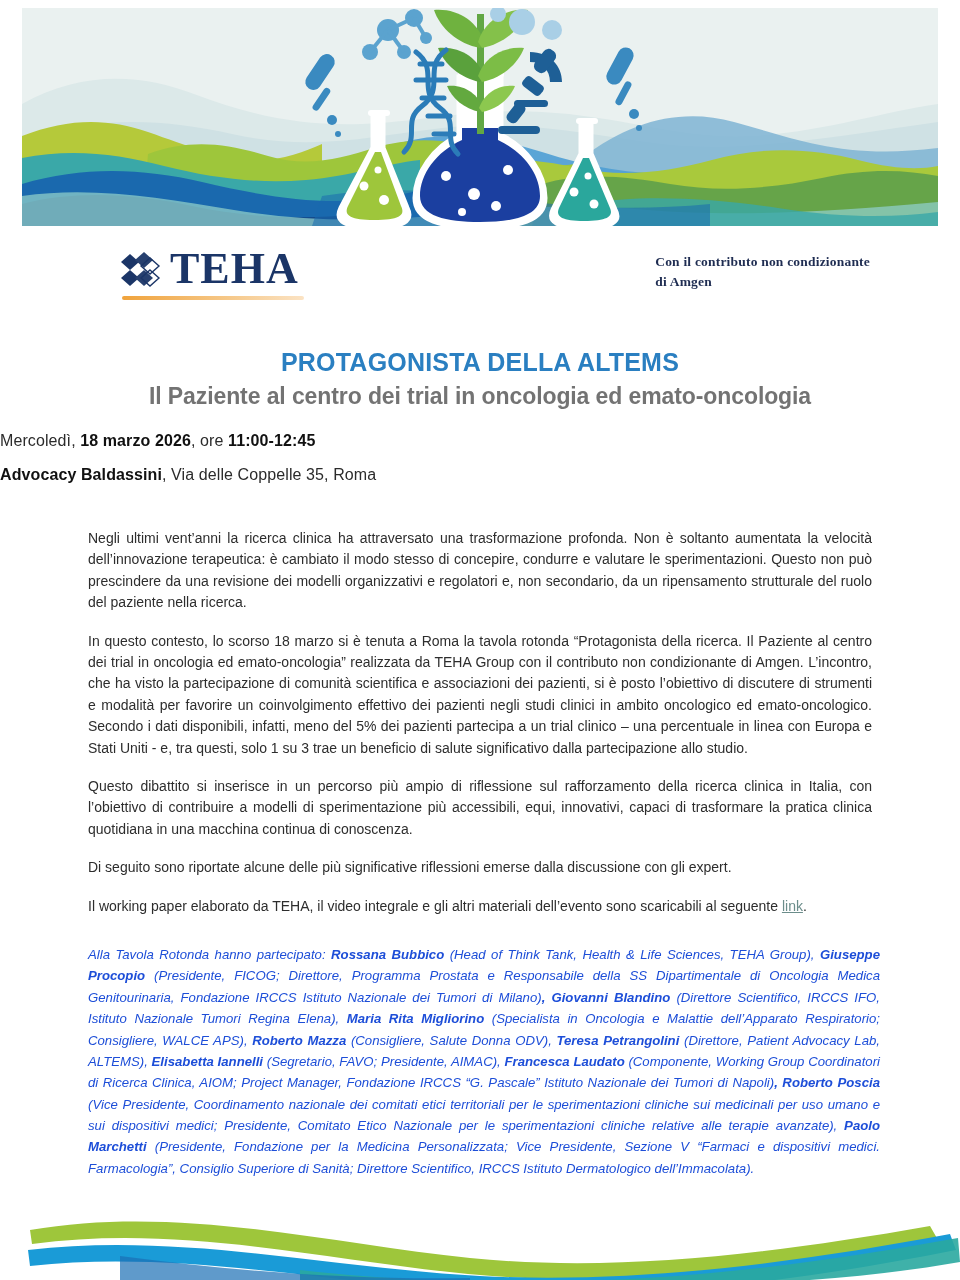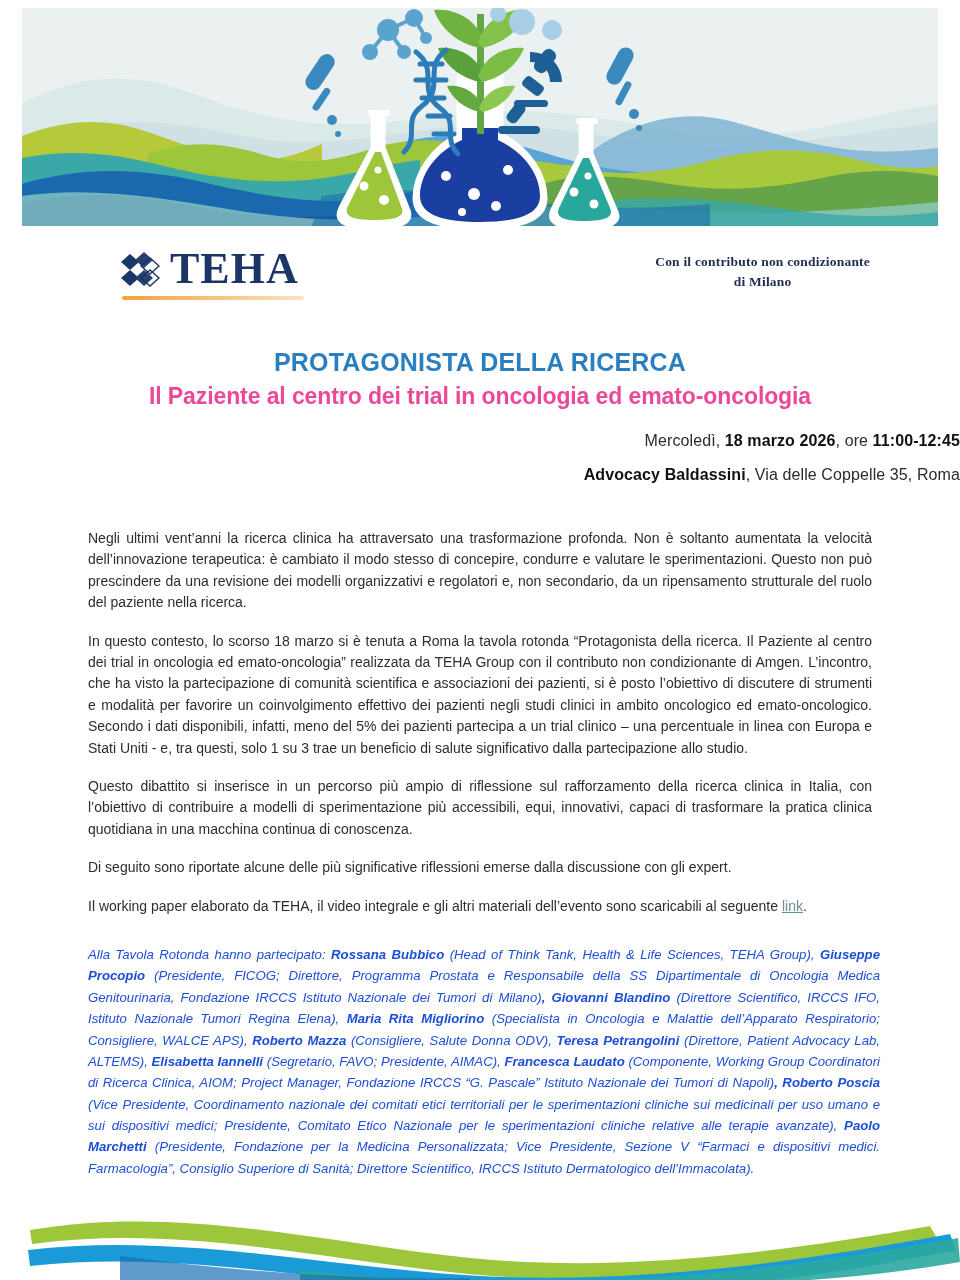--- a/index.html
+++ b/index.html
@@ -36,38 +36,38 @@
     font-size:44px;font-weight:700;letter-spacing:1px;
     color:#1b3567;line-height:0.95;
   }
   .teha-underline{
     position:absolute;left:107px;top:56px;width:182px;height:4px;
     background:linear-gradient(90deg,#f0a33c,#f6c98b 60%,#fbe3c4);
     border-radius:2px;
   }
   .contrib{
     position:absolute;right:105px;top:12px;
-    text-align:center;
+    text-align:left;
     font-family:"Liberation Serif","DejaVu Serif",serif;
     font-size:13.5px;font-weight:700;color:#1f2d52;line-height:1.45;
     letter-spacing:.2px;
   }
 
   
   .title-block{position:absolute;left:0;top:348px;width:960px;text-align:center;}
   .title-main{
     font-size:25px;font-weight:700;color:#2a7fc1;letter-spacing:.2px;
     margin:0 0 6px 0;
   }
   .title-sub{
-    font-size:23px;font-weight:700;color:#ec4899;letter-spacing:-.1px;
+    font-size:23px;font-weight:700;color:#737373;letter-spacing:-.1px;
     margin:0;
   }
 
-  .meta-block{position:absolute;left:0;top:432px;width:960px;text-align:right;}
+  .meta-block{position:absolute;left:0;top:432px;width:960px;text-align:left;}
   .meta-line{font-size:16px;color:#2b2b2b;margin:0 0 16px 0;letter-spacing:.1px;}
   .meta-line b{font-weight:700;color:#111;}
 
   
   .body{
     position:absolute;left:88px;top:528px;width:784px;
   }
   .body p{
     margin:0 0 17px 0;
     font-size:14px;
@@ -230,26 +230,26 @@
         <g fill="none" stroke="#1b3567" stroke-width="1.4">
           <path d="M30,8 L39,16 L30,24 L21,16 Z"></path>
           <path d="M30,20 L39,28 L30,36 L21,28 Z"></path>
         </g>
       </svg>
       <span class="teha-word">TEHA</span>
     </div>
     <div class="teha-underline"></div>
     <div class="contrib">
       <div>Con il contributo non condizionante</div>
-      <div>di Milano</div>
+      <div>di Amgen</div>
     </div>
   </div>
 
   <div class="title-block">
-    <h1 class="title-main">PROTAGONISTA DELLA RICERCA</h1>
+    <h1 class="title-main">PROTAGONISTA DELLA ALTEMS</h1>
     <h2 class="title-sub">Il Paziente al centro dei trial in oncologia ed emato-oncologia</h2>
   </div>
 
   <div class="meta-block">
     <p class="meta-line"><span>Mercoledì, </span><b>18 marzo 2026</b><span>, ore </span><b>11:00-12:45</b></p>
     <p class="meta-line"><b>Advocacy Baldassini</b><span>, Via delle Coppelle 35, Roma</span></p>
   </div>
 
   <div class="body">
     <p>Negli ultimi vent’anni la ricerca clinica ha attraversato una trasformazione profonda. Non è soltanto aumentata la velocità dell’innovazione terapeutica: è cambiato il modo stesso di concepire, condurre e valutare le sperimentazioni. Questo non può prescindere da una revisione dei modelli organizzativi e regolatori e, non secondario, da un ripensamento strutturale del ruolo del paziente nella ricerca.</p>

